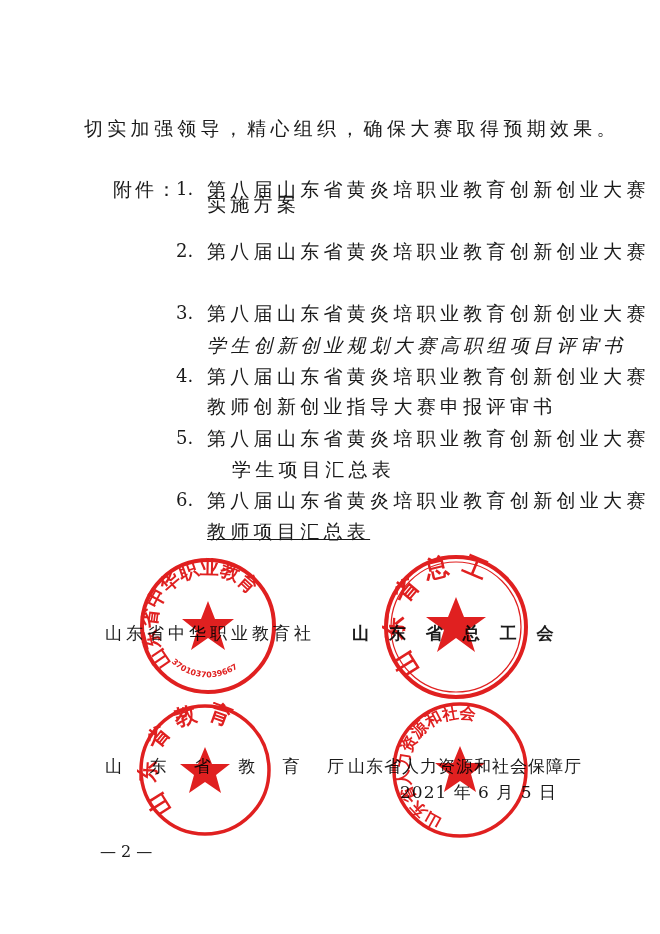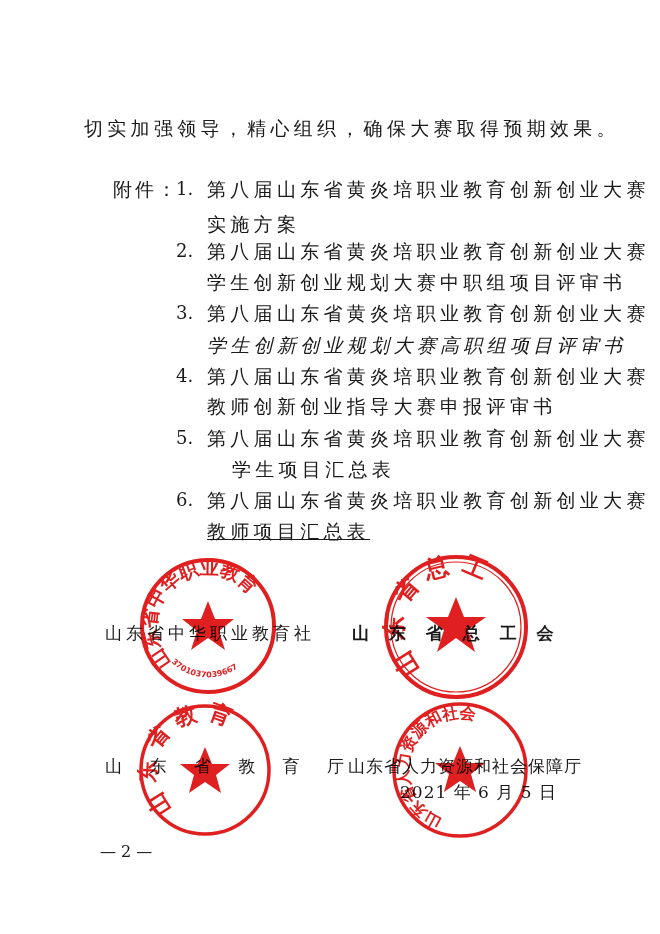--- a/index.html
+++ b/index.html
@@ -16,25 +16,24 @@
 <body>
 
 <div class="page">
 
   <div class="line" style="left:84px; top:116px;">切实加强领导，精心组织，确保大赛取得预期效果。</div>
 
   <div class="line" style="left:113px; top:177px; letter-spacing:3px;">附件：</div>
 
   <div class="num" style="left:176px; top:177px;">1.</div>
   <div class="line" style="left:207px; top:177px;">第八届山东省黄炎培职业教育创新创业大赛</div>
-  <div class="line" style="left:207px; top:212px;">实施方案</div>
+  <div class="line" style="left:207px; top:192px;">实施方案</div>
 
   <div class="num" style="left:176px; top:239px;">2.</div>
   <div class="line" style="left:207px; top:239px;">第八届山东省黄炎培职业教育创新创业大赛</div>
-  <div class="line" style="left:207px; top:270px;">学生创新创业规划大赛中职组项目评审书</div>
 
   <div class="num" style="left:176px; top:301px;">3.</div>
   <div class="line" style="left:207px; top:301px;">第八届山东省黄炎培职业教育创新创业大赛</div>
   <div class="line" style="left:207px; top:333px;font-style:italic;">学生创新创业规划大赛高职组项目评审书</div>
 
   <div class="num" style="left:176px; top:364px;">4.</div>
   <div class="line" style="left:207px; top:364px;">第八届山东省黄炎培职业教育创新创业大赛</div>
   <div class="line" style="left:207px; top:395px;font-family:Liberation Serif, serif;">教师创新创业指导大赛申报评审书</div>
 
   <div class="num" style="left:176px; top:426px;">5.</div>

